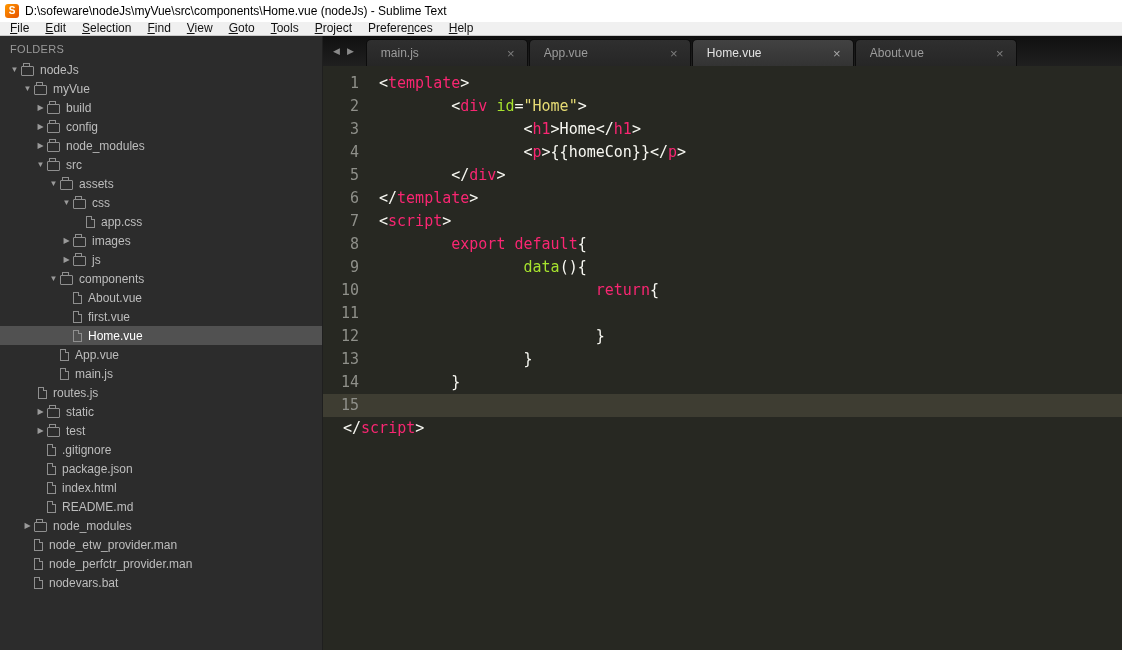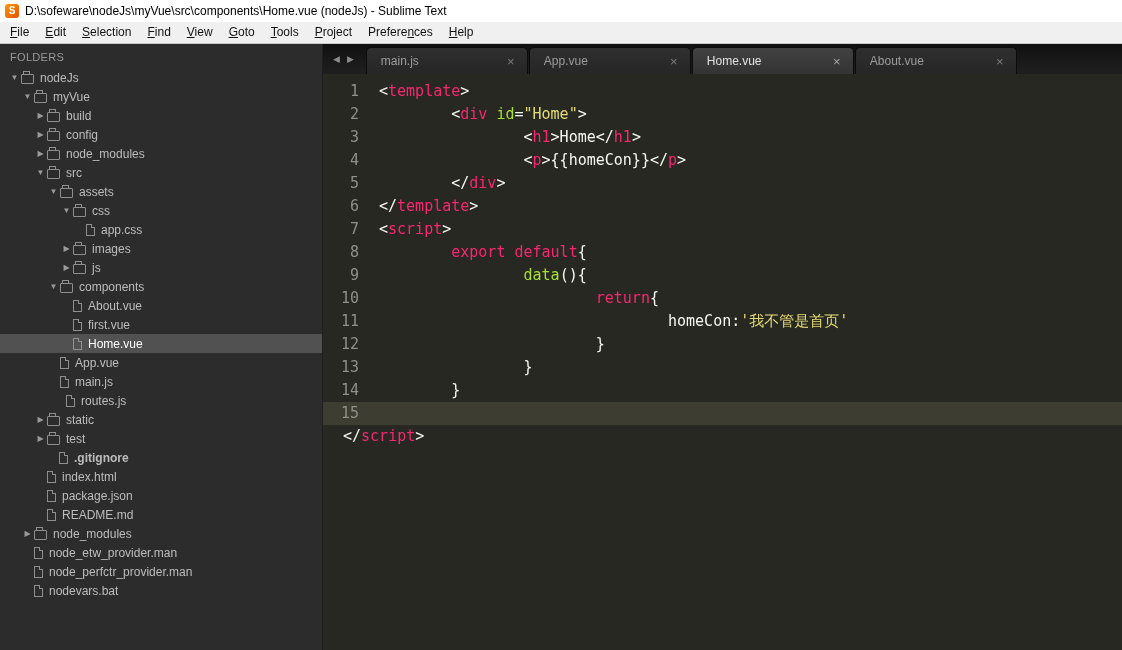--- a/index.html
+++ b/index.html
@@ -9,21 +9,21 @@
 
   
   .title-bar { height:22px; background:#ffffff; display:flex; align-items:center;
     padding-left:5px; gap:6px; flex:none; }
   .app-icon { width:14px; height:14px; border-radius:3px; flex:none;
     background:linear-gradient(135deg,#ff9800,#e65100); color:#fff; font-size:10px;
     font-weight:bold; text-align:center; line-height:14px; }
   .window-title { font-size:12px; color:#000; white-space:nowrap; }
 
   
-  .menu-bar { height:22px; background:#f0f0f0; border-bottom:1px solid #c9c9c9;
+  .menu-bar { height:14px; background:#f0f0f0; border-bottom:1px solid #c9c9c9;
     display:flex; align-items:center; padding-left:2px; flex:none; }
   .menu-item { font-size:12px; color:#111; padding:0 8px; line-height:21px; cursor:default; }
   .menu-item .u { text-decoration:underline; }
 
   
   .main-row { flex:1; display:flex; min-height:0; }
 
   
   .sidebar { width:322px; flex:none; background:#2c2c2c; color:#bdbdbd; overflow:hidden;
     padding-top:4px; }
@@ -179,49 +179,49 @@
           <div class="tree-row" style="padding-left: 47px;">
             <span class="arrow"></span>
             <span class="icon-file"></span>
             <span class="tree-label">App.vue</span>
           </div>
           <div class="tree-row" style="padding-left: 47px;">
             <span class="arrow"></span>
             <span class="icon-file"></span>
             <span class="tree-label">main.js</span>
           </div>
-          <div class="tree-row" style="padding-left: 53px;">
+          <div class="tree-row" style="padding-left: 25px;">
             <span class="arrow"></span>
             <span class="icon-file"></span>
             <span class="tree-label">routes.js</span>
           </div>
           <div class="tree-row" style="padding-left: 34px;">
             <span class="arrow">▶</span>
             <span class="icon-folder"></span>
             <span class="tree-label">static</span>
           </div>
           <div class="tree-row" style="padding-left: 34px;">
             <span class="arrow">▶</span>
             <span class="icon-folder"></span>
             <span class="tree-label">test</span>
           </div>
-          <div class="tree-row" style="padding-left: 46px; font-weight: bold;">
+          <div class="tree-row" style="padding-left: 34px;">
             <span class="arrow"></span>
             <span class="icon-file"></span>
             <span class="tree-label">.gitignore</span>
           </div>
           <div class="tree-row" style="padding-left: 34px;">
             <span class="arrow"></span>
             <span class="icon-file"></span>
+            <span class="tree-label">package.json</span>
+          </div>
+          <div class="tree-row" style="padding-left: 34px;">
+            <span class="arrow"></span>
+            <span class="icon-file"></span>
             <span class="tree-label">index.html</span>
-          </div>
-          <div class="tree-row" style="padding-left: 34px;">
-            <span class="arrow"></span>
-            <span class="icon-file"></span>
-            <span class="tree-label">package.json</span>
           </div>
           <div class="tree-row" style="padding-left: 34px;">
             <span class="arrow"></span>
             <span class="icon-file"></span>
             <span class="tree-label">README.md</span>
           </div>
           <div class="tree-row" style="padding-left: 21px;">
             <span class="arrow">▶</span>
             <span class="icon-folder"></span>
             <span class="tree-label">node_modules</span>
@@ -305,21 +305,20 @@
           <div class="code-line">
             <span class="line-num">9</span>
             <span class="line-text"><span class="tok-p">                </span><span class="tok-fn">data</span><span class="tok-p">(){</span></span>
           </div>
           <div class="code-line">
             <span class="line-num">10</span>
             <span class="line-text"><span class="tok-p">                        </span><span class="tok-kw">return</span><span class="tok-p">{</span></span>
           </div>
           <div class="code-line">
             <span class="line-num">11</span>
-            <span class="line-text"><span class="tok-p">                                homeCon:</span><span class="tok-str">'我不管是首页'</span></span>
           </div>
           <div class="code-line">
             <span class="line-num">12</span>
             <span class="line-text"><span class="tok-p">                        }</span></span>
           </div>
           <div class="code-line">
             <span class="line-num">13</span>
             <span class="line-text"><span class="tok-p">                }</span></span>
           </div>
           <div class="code-line">

